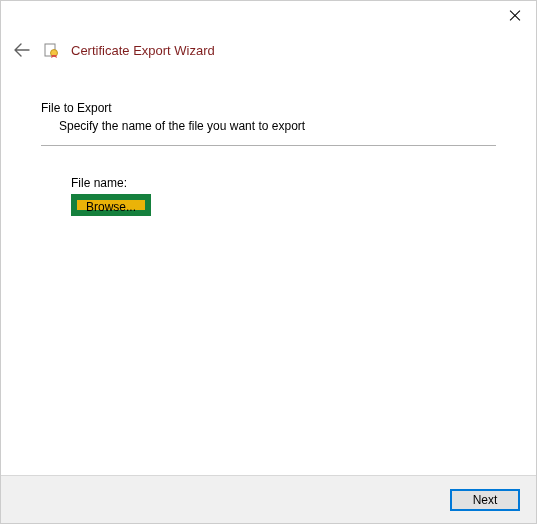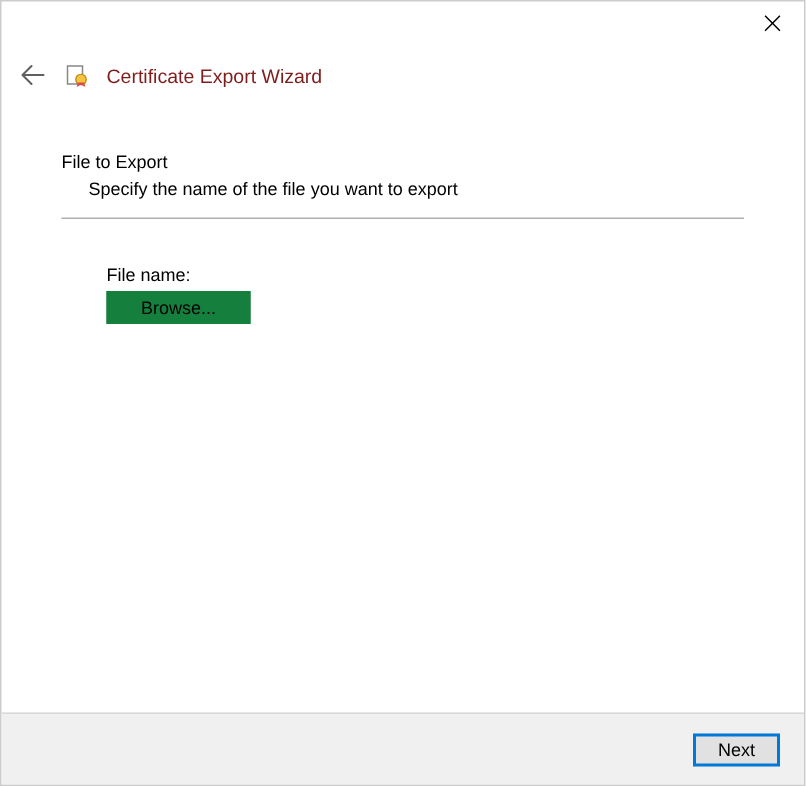--- a/index.html
+++ b/index.html
@@ -102,24 +102,24 @@
     .file-input {
       flex: 1;
       height: 22px;
       border: 1px solid #7a7a7a;
       padding: 2px 5px;
       font-size: 12px;
       font-family: inherit;
       outline: none;
     }
     .browse-btn {
-      width: 96px;
+      width: 80px;
       height: 22px;
-      background: #15803d;
-      border: 2px solid #15803d;
+      background: #eab308;
+      border: 6px solid #15803d;
       font-size: 12px;
       font-family: inherit;
       cursor: pointer;
       text-align: center;
     }
     
     .footer-bar {
       position: absolute;
       bottom: 0;
       left: 0;
@@ -127,21 +127,21 @@
       height: 48px;
       background: #f0f0f0;
       border-top: 1px solid #d8d8d8;
       display: flex;
       align-items: center;
       justify-content: flex-end;
       padding-right: 16px;
       gap: 8px;
     }
     .footer-btn {
-      width: 58px;
+      width: 70px;
       height: 22px;
       background: #e1e1e1;
       border: 1px solid #adadad;
       font-size: 12px;
       font-family: inherit;
       cursor: pointer;
     }
     .footer-btn.primary {
       border: 2px solid #0078d7;
     }

